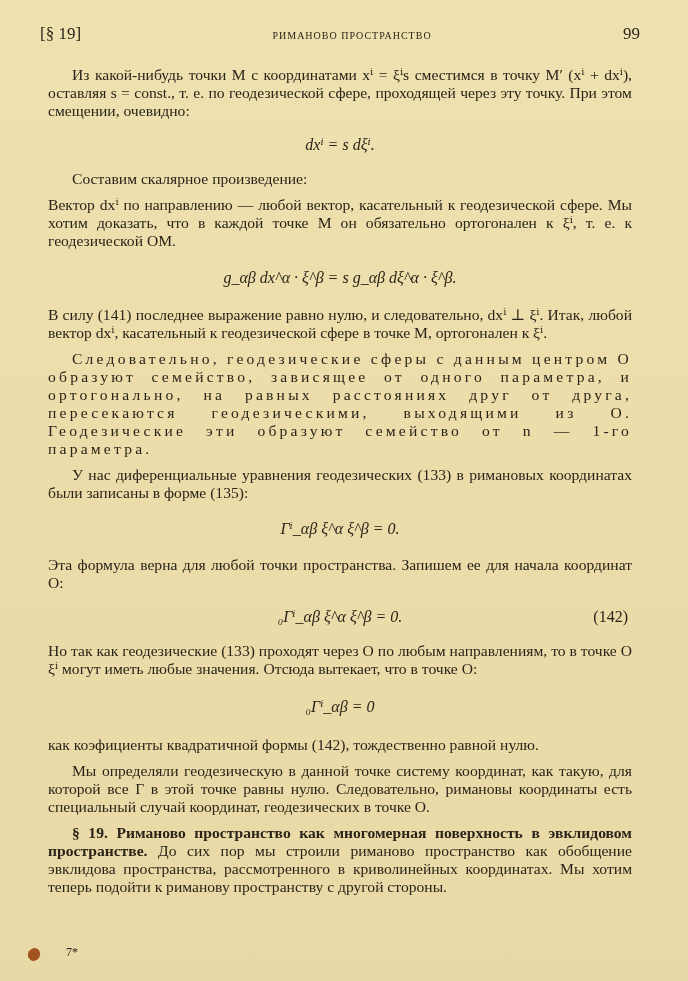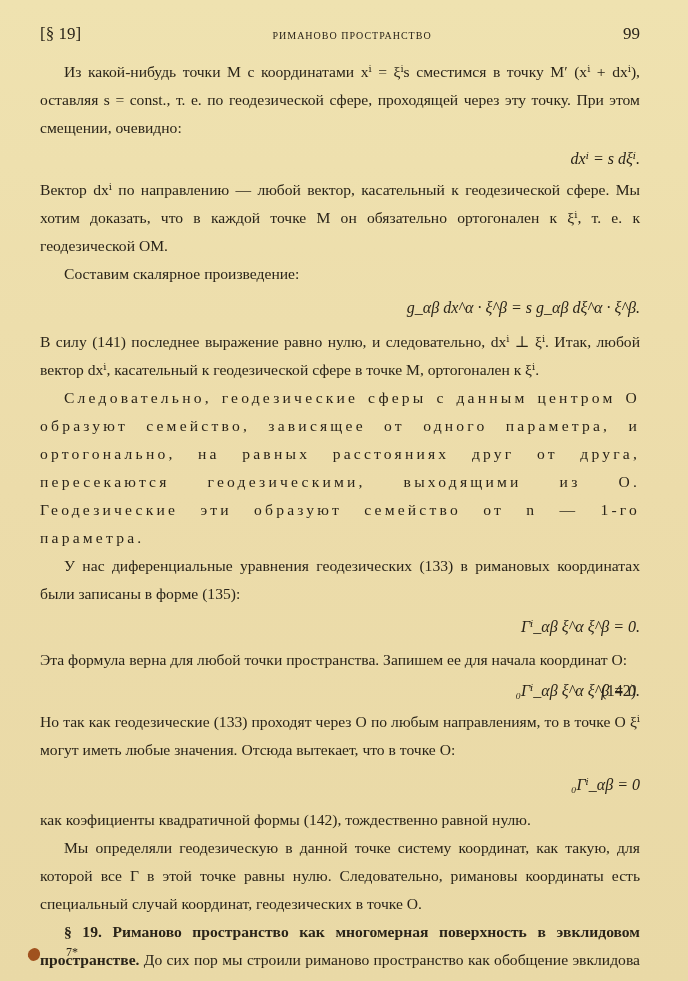--- a/index.html
+++ b/index.html
@@ -6,43 +6,43 @@
   body {
     width:688px; height:981px; overflow:hidden;
     background: linear-gradient(180deg, #efe2b0 0%, #ecdcaa 50%, #e9d9a6 100%);
     font-family: "Liberation Serif", "DejaVu Serif", serif;
     color:#2a2419;
     position:relative;
   }
   .page { position:absolute; left:40px; top:24px; width:600px; }
   .hdr { display:flex; justify-content:space-between; align-items:baseline; font-size:17px; height:22px; }
   .hdr .title { font-size:10px; letter-spacing:1px; }
-  .p { font-size:15.6px; line-height:28px; text-align:justify; margin:0; }
+  .p { font-size:15.6px; line-height:18px; text-align:justify; margin:8px; }
   .ind { text-indent:24px; }
   .spaced { letter-spacing:3.2px; }
-  .eq { text-align:right; font-size:16px; font-style:italic; height:34px; line-height:34px; position:relative; }
-  .eq .num { position:absolute; right:4px; font-style:normal; }
+  .eq { text-align:center; font-size:16px; font-style:italic; height:34px; line-height:34px; position:relative; }
+  .eq .num { position:absolute; right:12px; font-style:normal; }
   .b { font-weight:bold; }
   .footer { position:absolute; left:66px; top:945px; font-size:12px; }
   .stain { position:absolute; left:28px; top:948px; width:12px; height:13px; border-radius:50%; background:#a0521f; transform:rotate(30deg); }
 </style>
 </head>
 <body>
 
 <div class="page">
   <div class="hdr">
     <span>[§ 19]</span>
     <span class="title">РИМАНОВО ПРОСТРАНСТВО</span>
     <span>99</span>
   </div>
   <div style="height:12px"></div>
   <p class="p ind">Из какой-нибудь точки M с координатами xⁱ = ξⁱs сместимся в точку M′ (xⁱ + dxⁱ), оставляя s = const., т. е. по геодезической сфере, проходящей через эту точку. При этом смещении, очевидно:</p>
   <div class="eq">dxⁱ = s dξⁱ.</div>
+  <p class="p ind">Составим скалярное произведение:</p>
   <p class="p">Вектор dxⁱ по направлению — любой вектор, касательный к геодезической сфере. Мы хотим доказать, что в каждой точке M он обязательно ортогонален к ξⁱ, т. е. к геодезической OM.</p>
-  <p class="p ind">Составим скалярное произведение:</p>
   <div class="eq" style="height:40px;line-height:40px">g_αβ dx^α · ξ^β = s g_αβ dξ^α · ξ^β.</div>
   <p class="p">В силу (141) последнее выражение равно нулю, и следовательно, dxⁱ ⊥ ξⁱ. Итак, любой вектор dxⁱ, касательный к геодезической сфере в точке M, ортогонален к ξⁱ.</p>
   <p class="p ind spaced">Следовательно, геодезические сферы с данным центром O образуют семейство, зависящее от одного параметра, и ортогонально, на равных расстояниях друг от друга, пересекаются геодезическими, выходящими из O. Геодезические эти образуют семейство от n — 1-го параметра.</p>
   <p class="p ind">У нас диференциальные уравнения геодезических (133) в римановых координатах были записаны в форме (135):</p>
   <div class="eq" style="height:38px;line-height:38px">Γⁱ_αβ ξ^α ξ^β = 0.</div>
   <p class="p">Эта формула верна для любой точки пространства. Запишем ее для начала координат O:</p>
   <div class="eq">
     <span>₀Γⁱ_αβ ξ^α ξ^β = 0.</span>
     <span class="num">(142)</span>
   </div>

